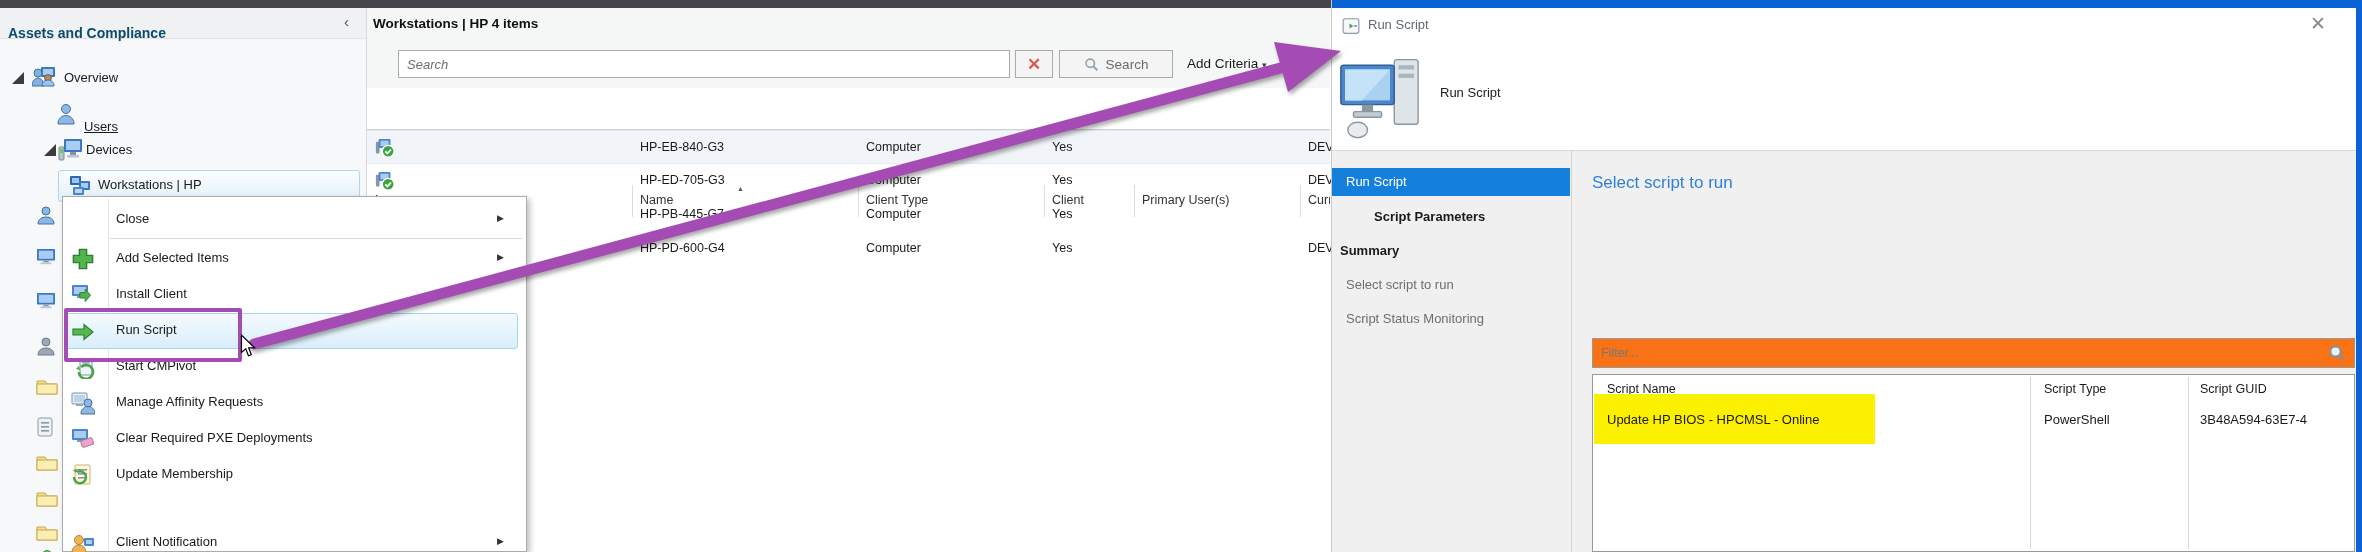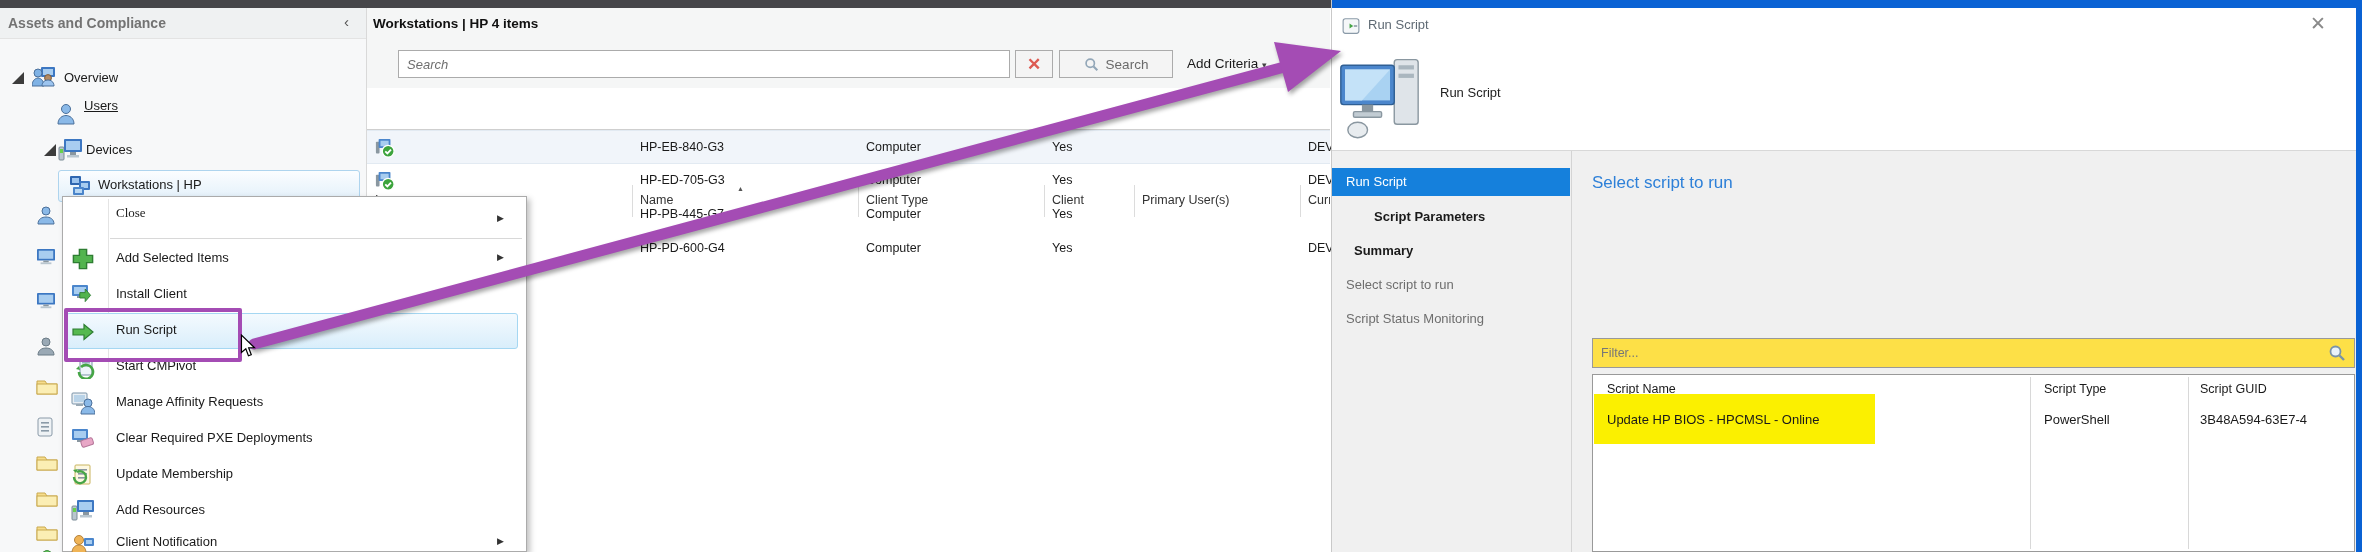--- a/index.html
+++ b/index.html
@@ -4,21 +4,21 @@
 <style>
   html,body{margin:0;padding:0;background:#fff;}
   body{font-family:"Liberation Sans",sans-serif;color:#1a1a1a;}
   #root{position:relative;width:2362px;height:552px;overflow:hidden;background:#fff;}
   .abs{position:absolute;}
   
   .topbar{left:0;top:0;width:1331px;height:8px;background:#46464a;}
   
   .sidebar{left:0;top:8px;width:366px;height:544px;background:#f7f8f9;border-right:1px solid #d9d9d9;}
   .sb-header{left:0;top:0;width:100%;height:30px;background:#eff1f2;border-bottom:1px solid #e3e3e3;}
-  .sb-title{left:8px;top:7px;font-size:14px;font-weight:bold;color:#737373;}
+  .sb-title{left:8px;top:17px;font-size:14px;font-weight:bold;color:#0c4a6e;}
   .sb-collapse{left:344px;top:5px;font-size:15px;color:#555;}
   .tree-label{font-size:13px;color:#1a1a1a;white-space:nowrap;}
   .expander{width:0;height:0;border-left:6px solid transparent;border-top:6px solid transparent;
             border-right:6px solid #3c3c3c;border-bottom:6px solid #3c3c3c;}
   .sel-node{left:58px;top:162px;width:300px;height:30px;border:1px solid #aed4ee;border-radius:3px;
             background:linear-gradient(#fbfdff,#e2f0fa);}
   
   .listpanel{left:367px;top:8px;width:963px;height:544px;background:#fff;}
   .lp-top{left:0;top:0;width:100%;height:80px;background:#f5f6f6;}
   .lp-title{left:6px;top:8px;font-size:13.5px;font-weight:bold;color:#111;white-space:nowrap;}
@@ -63,21 +63,21 @@
   .dlg-hr{left:0;top:150px;width:1024px;height:1px;background:#d8d8d8;}
   .dlg-body{left:0;top:151px;width:1024px;height:401px;background:#f0f0f0;}
   .nav-divider{left:239px;top:0;width:1px;height:401px;background:#d4d4d4;}
   .nav-sel{left:0;top:17px;width:238px;height:28px;background:#1580dc;}
   .nav-sel-label{left:14px;top:6px;font-size:13px;color:#fff;white-space:nowrap;}
   .nav-item{font-size:13px;white-space:nowrap;}
   .nav-bold{font-weight:bold;color:#1a1a1a;}
   .nav-dim{color:#6e6e6e;}
   .pg-heading{left:260px;top:22px;font-size:17px;color:#2e80d8;white-space:nowrap;}
   .pg-desc{left:260px;top:117px;font-size:12.5px;color:#1a1a1a;white-space:nowrap;}
-  .filterbox{left:260px;top:187px;width:763px;height:30px;background:#fde047;border:1px solid #999;box-sizing:border-box;}
+  .filterbox{left:260px;top:187px;width:763px;height:30px;background:#f97316;border:1px solid #999;box-sizing:border-box;}
   .filterbox input{width:92%;height:100%;border:none;outline:none;background:transparent;
                    font-family:"Liberation Sans",sans-serif;font-size:12.5px;padding:0 8px;box-sizing:border-box;color:#444;}
   .filterbox input::placeholder{color:#777;}
   .filter-mag{left:735px;top:5px;}
   .stable{left:260px;top:223px;width:763px;height:178px;background:#fff;border:1px solid #999;box-sizing:border-box;}
   .st-hcell{top:7px;font-size:12.5px;color:#1a1a1a;white-space:nowrap;}
   .st-colsep{top:2px;width:1px;height:172px;background:#d8d8d8;}
   .yellow-hl{left:1px;top:19px;width:281px;height:50px;background:#fbf000;}
   .st-cell{top:37px;font-size:13px;color:#1a1a1a;white-space:nowrap;z-index:2;text-align:right;}
 </style>
@@ -102,21 +102,21 @@
         <path d="M0 21c0-6 4-8 6-8s6 2 6 8z" fill="#7fb2e5" stroke="#4a6f9a"></path>
       <circle cx="16" cy="13" r="3.4" fill="#b48b63" stroke="#7a5a3a"></circle>
         <path d="M10 21c0-4.5 3.5-6 6-6s6 1.5 6 6z" fill="#9cc4ef" stroke="#4a6f9a"></path>
     </svg>
     <div class="abs tree-label" style="left:64px;top:62px;">Overview</div>
 
     <svg class="abs" style="left:56px;top:95px;" width="21" height="22" viewBox="0 0 21 22">
       <circle cx="10" cy="6" r="4.5" fill="#8ab9e8" stroke="#4a6f9a"></circle>
         <path d="M2 21c0-6 4.5-8.5 8-8.5s8 2.5 8 8.5z" fill="#8ab9e8" stroke="#4a6f9a"></path>
     </svg>
-    <div class="abs tree-label" style="left:84px;top:90px;text-decoration:underline;">Users</div>
+    <div class="abs tree-label" style="left:84px;top:111px;text-decoration:underline;">Users</div>
 
     <div class="abs expander" style="left:44px;top:136px;"></div>
     <svg class="abs" style="left:58px;top:130px;" width="25" height="23" viewBox="0 0 25 23">
       <rect x="1" y="9" width="5" height="13" rx="1" fill="#b9c6cf" stroke="#7b8b96"></rect>
         <rect x="2" y="11" width="3" height="4" fill="#67d14c"></rect>
       <rect x="6" y="1" width="18" height="13" rx="1" fill="#3c77c2"></rect>
         <rect x="8" y="3" width="14" height="9" fill="#a8cdf0"></rect>
       <rect x="12" y="14" width="6" height="3" fill="#8a97a0"></rect>
         <rect x="9" y="17" width="12" height="2.5" fill="#b9c6cf"></rect>
     </svg>
@@ -272,21 +272,21 @@
       <div class="abs cell" style="left:685px;">Yes</div>
       <div class="abs cell" style="left:775px;"></div>
       <div class="abs cell clip" style="left:941px;">DEV</div>
     </div>
   </div>
 
   <div class="abs ctxmenu">
     <div class="abs gutterline"></div>
 
     <div class="abs" style="left:0;top:6px;width:463px;height:34px;">
-      <div class="abs mi-label" style="top:2px;font-family:Liberation Serif, serif;">Close</div>
+      <div class="abs mi-label" style="top:8px;">Close</div>
       <div class="abs mi-arrow" style="top:10px;">▶</div>
     </div>
     <div class="abs menu-sep"></div>
 
     <div class="abs" style="left:0;top:44px;width:463px;height:36px;">
       <svg class="abs mi-icon" style="top:6px;" viewBox="0 0 20 20">
           <path d="M7 2h6v5h5v6h-5v5H7v-5H2V7h5z" fill="#52b44e" stroke="#2e7d32" stroke-width="1.2"></path>
         </svg>
       <div class="abs mi-label" style="top:9px;text-align:right;">Add Selected Items</div>
       <div class="abs mi-arrow" style="top:11px;">▶</div>
@@ -347,31 +347,20 @@
           <rect x="4" y="2" width="15" height="19" rx="1" fill="#fdf8e2" stroke="#c9b45e"></rect>
           <rect x="7" y="6" width="9" height="1.6" fill="#8a97a0"></rect>
           <rect x="7" y="10" width="9" height="1.6" fill="#8a97a0"></rect>
           <rect x="7" y="14" width="9" height="1.6" fill="#8a97a0"></rect>
           <path d="M3 14a6 6 0 1 0 3-5" fill="none" stroke="#46a546" stroke-width="2.4"></path>
           <path d="M5 10l2-4-5 1z" fill="#46a546"></path>
         </svg>
       <div class="abs mi-label" style="top:9px;">Update Membership</div>
     </div>
 
-    <div class="abs" style="left:0;top:296px;width:463px;height:36px;">
-      <svg class="abs mi-icon" style="top:6px;" viewBox="0 0 24 24">
-          <rect x="1" y="7" width="5" height="14" rx="1" fill="#b9c6cf" stroke="#7b8b96"></rect>
-          <rect x="2" y="9" width="3" height="4" fill="#67d14c"></rect>
-          <rect x="6" y="1" width="17" height="12" rx="1" fill="#3c77c2"></rect>
-          <rect x="8" y="3" width="13" height="8" fill="#a8cdf0"></rect>
-          <rect x="12" y="13" width="6" height="3" fill="#8a97a0"></rect>
-          <rect x="9" y="16" width="12" height="2.5" fill="#b9c6cf"></rect>
-        </svg>
-      <div class="abs mi-label" style="top:9px;">Add Resources</div>
-    </div>
 
     <div class="abs" style="left:0;top:332px;width:463px;height:24px;">
       <svg class="abs mi-icon" style="top:3px;" viewBox="0 0 24 24">
           <circle cx="8" cy="8" r="4.5" fill="#f0b456" stroke="#b5823a"></circle>
           <path d="M1 21c0-6 4-8 7-8s7 2 7 8z" fill="#f0b456" stroke="#b5823a"></path>
           <rect x="13" y="6" width="10" height="8" rx="1" fill="#4b86cc"></rect>
           <rect x="15" y="8" width="6" height="4" fill="#a8cdf0"></rect>
         </svg>
       <div class="abs mi-label" style="top:5px;">Client Notification</div>
       <div class="abs mi-arrow" style="top:7px;">▶</div>
@@ -410,21 +399,21 @@
     <div class="abs dlg-headerlabel">Run Script</div>
     <div class="abs dlg-hr"></div>
 
     <div class="abs dlg-body">
       <div class="abs nav-divider"></div>
 
       <div class="abs nav-sel">
         <div class="abs nav-sel-label">Run Script</div>
       </div>
       <div class="abs nav-item nav-bold" style="left:42px;top:58px;">Script Parameters</div>
-      <div class="abs nav-item nav-bold" style="left:22px;top:92px;">Summary</div>
+      <div class="abs nav-item nav-bold" style="left:8px;top:92px;">Summary</div>
       <div class="abs nav-item nav-dim" style="left:14px;top:126px;">Select script to run</div>
       <div class="abs nav-item nav-dim" style="left:14px;top:160px;">Script Status Monitoring</div>
 
       <div class="abs pg-heading">Select script to run</div>
 
       <div class="abs filterbox">
         <input type="text" placeholder="Filter..." style="">
         <svg class="abs filter-mag" width="18" height="18" viewBox="0 0 18 18">
           <circle cx="7.5" cy="7.5" r="5" fill="#eaf3fa" stroke="#7a93a8" stroke-width="1.8"></circle>
           <line x1="11.5" y1="11.5" x2="16" y2="16" stroke="#7a93a8" stroke-width="2.4"></line>

